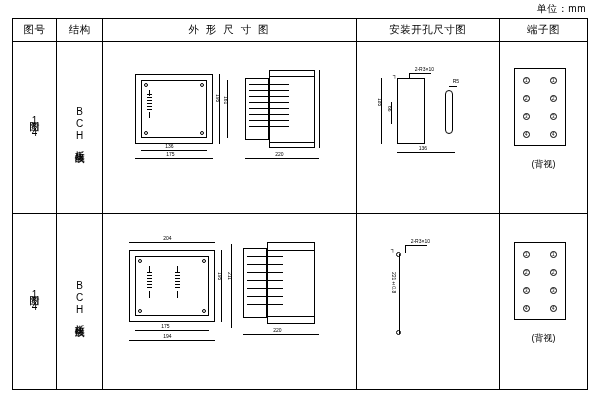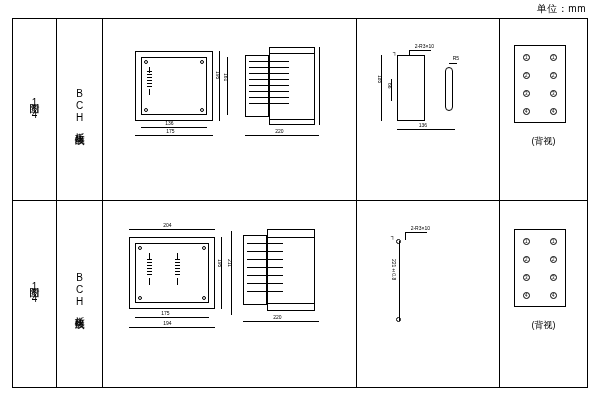--- a/index.html
+++ b/index.html
@@ -137,20 +137,27 @@
 
   <table class="main">
     <colgroup>
       <col class="col-num">
       <col class="col-struct">
       <col class="col-outline">
       <col class="col-mount">
       <col class="col-term">
     </colgroup>
     <tbody>
+        <tr>
+      <th class="hdr tight">图号</th>
+      <th class="hdr tight">结构</th>
+      <th class="hdr">外 形 尺 寸 图</th>
+      <th class="hdr tight">安装开孔尺寸图</th>
+      <th class="hdr tight">端子图</th>
+    </tr>
 
     <tr style="height:172px;">
       <td>
         <span class="vert">附图14</span>
       </td>
       <td class="struct-cell">
         <span class="vert">BCH板后接线</span>
       </td>
 
       <td>

